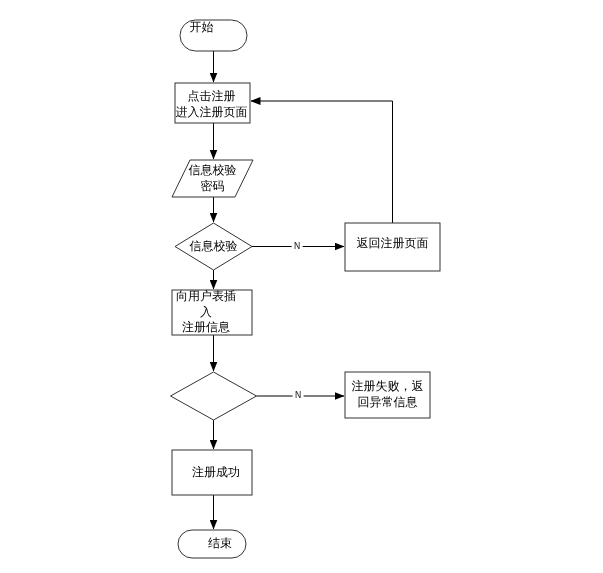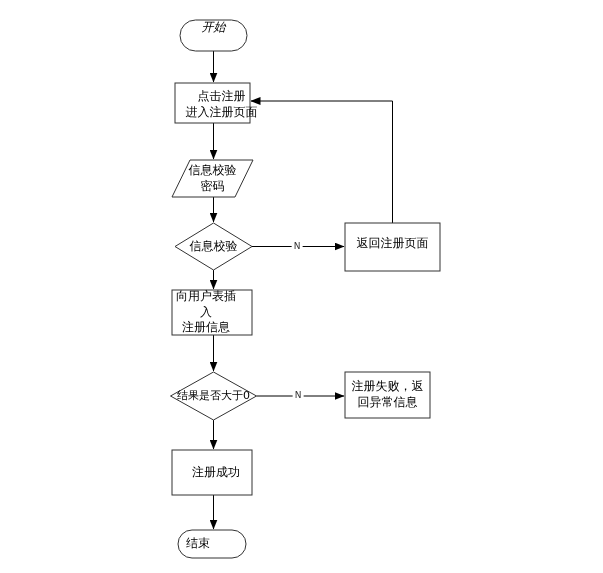--- a/index.html
+++ b/index.html
@@ -67,41 +67,40 @@
       <polygon points="213.5,223 252,246.5 213.5,270 175,246.5"></polygon>
       <rect x="345" y="223" width="95" height="48"></rect>
       <rect x="172" y="290" width="80" height="45"></rect>
       <polygon points="213.5,372 256.5,396 213.5,420 170.5,396"></polygon>
       <rect x="345" y="372" width="85" height="46"></rect>
       <rect x="172" y="450" width="80" height="45"></rect>
       <rect x="178" y="530" width="68" height="28" rx="14"></rect>
     </g>
   </svg>
 
-  <div class="node-label" style="left:180px; top:20px; width:67px; height:16px;font-style:italic;">开始</div>
+  <div class="node-label" style="left:168px; top:20px; width:67px; height:16px;">开始</div>
 
-  <div class="node-label" style="left:184px; top:83px; width:75px; height:44px;">点击注册
+  <div class="node-label" style="left:174px; top:83px; width:75px; height:44px;">点击注册
 进入注册页面</div>
 
   <div class="node-label" style="left:172px; top:160px; width:81px; height:37px;">信息校验
 密码</div>
 
   <div class="node-label" style="left:175px; top:223px; width:77px; height:47px;">信息校验</div>
 
   <div class="node-label" style="left:345px; top:223px; width:95px; height:42px;">返回注册页面</div>
 
   <div class="node-label" style="left:172px; top:290px; width:68px; height:45px;">向用户表插入
 注册信息</div>
 
-  <div class="node-label small" style="left:170px; top:372px; width:87px; height:48px;">结果是否大于0</div>
 
   <div class="node-label" style="left:345px; top:372px; width:85px; height:46px;">注册失败，返
 回异常信息</div>
 
   <div class="node-label" style="left:172px; top:450px; width:88px; height:45px;">注册成功</div>
 
-  <div class="node-label" style="left:164px; top:530px; width:68px; height:28px;">结束</div>
+  <div class="node-label" style="left:186px; top:530px; width:68px; height:28px;">结束</div>
 
   <div class="edge-label" style="left:297px; top:246px;">N</div>
 
   <div class="edge-label" style="left:298px; top:395px;">N</div>
 
 </div>
 
 </body></html>

